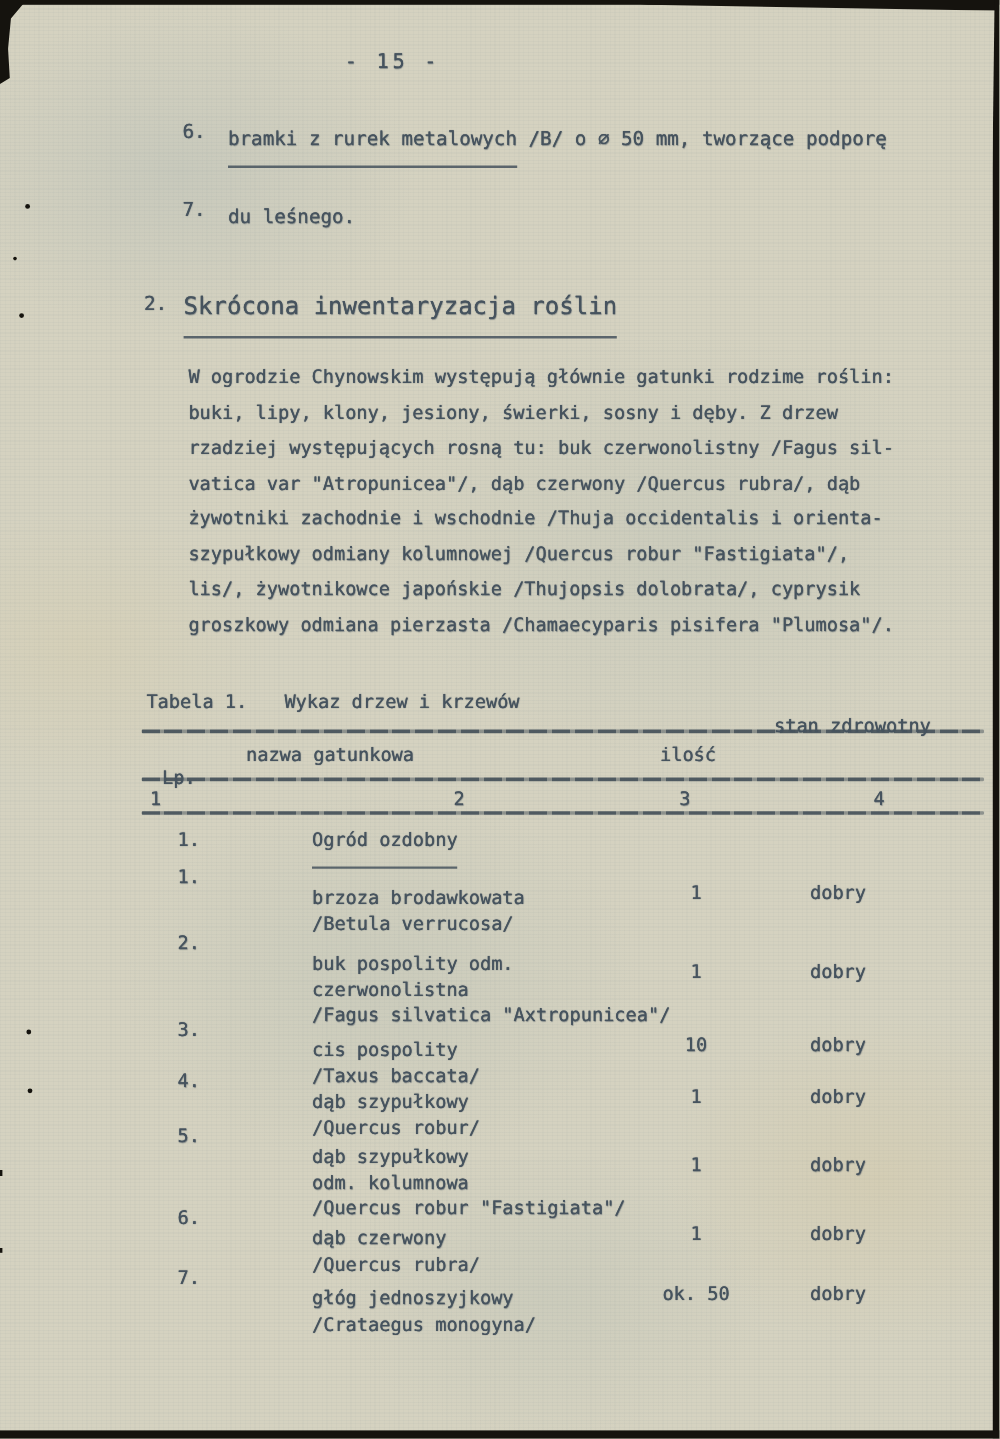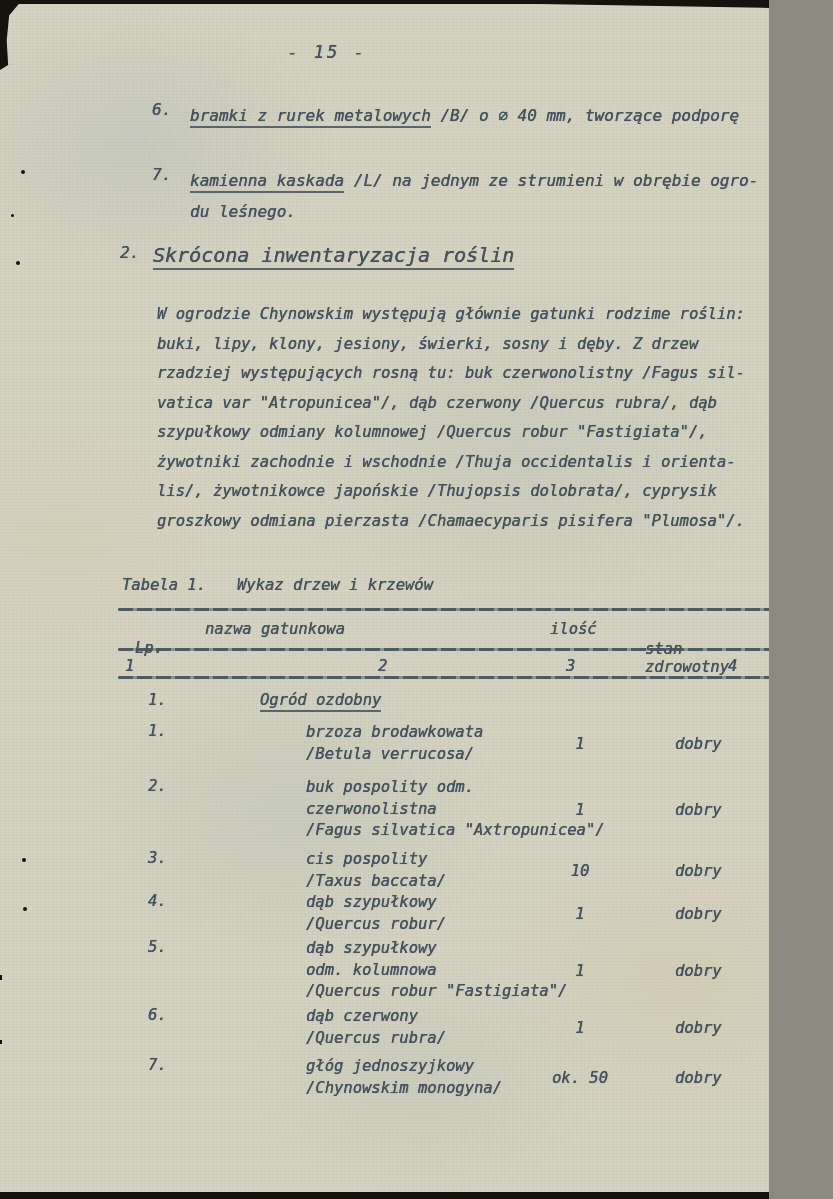--- a/index.html
+++ b/index.html
@@ -1,37 +1,36 @@
 <!DOCTYPE html>
 <html><head>
 <meta charset="utf-8">
 <style>
   html,body{margin:0;padding:0;background:#8a8a80;}
   .page{
     position:relative;
-    width:769px;height:1199px;
+    width:833px;height:1199px;
     overflow:hidden;
     background-color:#d5d2c0;
     background-image:
       radial-gradient(ellipse 320px 220px at 18% 12%, rgba(140,160,168,.18), transparent 62%),
       radial-gradient(ellipse 420px 300px at 68% 38%, rgba(148,166,162,.15), transparent 60%),
       radial-gradient(ellipse 360px 260px at 38% 68%, rgba(150,168,164,.17), transparent 60%),
       radial-gradient(ellipse 300px 230px at 88% 82%, rgba(208,192,150,.28), transparent 60%),
       radial-gradient(ellipse 260px 190px at 8% 45%, rgba(212,198,156,.22), transparent 60%),
       radial-gradient(ellipse 300px 200px at 55% 90%, rgba(146,164,160,.14), transparent 60%),
       repeating-linear-gradient(0deg, rgba(110,130,138,.05) 0 1px, transparent 1px 3px),
       repeating-linear-gradient(90deg, rgba(110,130,138,.04) 0 1px, transparent 1px 4px);
     font-family:"DejaVu Sans Mono","Liberation Mono",monospace;
     color:#46535e;
     font-size:15.5px;
-    font-style:italic;
   }
   .ink{ text-shadow:0 0 .6px currentColor, .4px .4px .8px rgba(58,72,84,.45); }
   .abs{position:absolute;}
-  .ul{ border-bottom:2px solid rgba(60,74,86,.8); padding-bottom:1px; }
+  .ul{ border-bottom:2px solid rgba(60,74,86,.8); padding-bottom:13px; }
   .pagenum{ top:42px; left:272px; width:110px; text-align:center; font-size:17px; letter-spacing:3px; }
 
   
   .item-num{ left:152px; font-size:16px; }
   .item-text{ left:190px; width:600px; line-height:31px; font-size:16px; }
 
   
   .sec-num{ left:120px; top:243px; font-size:16px; }
   .sec-title{ left:153px; top:243px; font-size:20px; }
 
@@ -39,30 +38,30 @@
   .para{ left:157px; top:300px; width:625px; line-height:29.5px; }
 
   
   .cap-label{ left:122px; top:576px; }
   .cap-title{ left:237px; top:576px; }
   .rule{ left:118px; width:702px; height:3px; border-radius:1px;
          background:repeating-linear-gradient(90deg, rgba(56,69,80,.85) 0 15px, rgba(56,69,80,.45) 15px 19px); }
   .th-lp{ left:135px; top:620px;margin-top:19px; }
   .th-name{ left:205px; top:620px; }
   .th-qty{ left:550px; top:620px; }
-  .th-cond{ left:645px; top:640px; }
+  .th-cond{ left:645px; top:596px; }
   .cn-1{ left:125px; top:657px; }
   .cn-2{ left:378px; top:657px; }
   .cn-3{ left:566px; top:657px; }
   .cn-4{ left:728px; top:657px; }
   .grp-lp{ left:148px; top:691px; }
   .grp-name{ left:260px; top:691px; }
   .trow{ left:0; width:833px; }
   .c-lp{ position:absolute; left:148px; top:0; }
-  .c-name{ position:absolute; left:260px; top:0; line-height:21.5px;margin-left:46px; }
+  .c-name{ position:absolute; left:260px; top:16px; line-height:21.5px; }
   .c-qty{ position:absolute; left:545px; width:70px; text-align:center; top:50%; transform:translateY(-50%); }
   .c-cond{ position:absolute; left:675px; top:50%; transform:translateY(-50%); }
 
   
   .art{ background:#15130e; }
   .dot{ border-radius:50%; }
 </style>
 </head>
 <body>
 
@@ -78,39 +77,38 @@
   <div class="abs art dot" style="left:16px;top:261px;width:4px;height:4px;"></div>
   <div class="abs art dot" style="left:22px;top:858px;width:4px;height:4px;"></div>
   <div class="abs art dot" style="left:23px;top:907px;width:4px;height:4px;"></div>
   <div class="abs art" style="left:0;top:975px;width:2px;height:5px;"></div>
   <div class="abs art" style="left:0;top:1040px;width:2px;height:4px;"></div>
 
   <div class="abs pagenum">- 15 -</div>
 
   <div class="abs item-num" style="top:100px;">6.</div>
   <div class="abs item-text" style="top:100px;">
-    <div><span class="ul">bramki z rurek metalowych</span><span> /B/ o ∅ 40 mm, tworzące podporę</span></div>
+    <div><span class="ul">bramki z rurek metalowych</span><span> /B/ o ∅ 50 mm, tworzące podporę</span></div>
   </div>
 
   <div class="abs item-num" style="top:165px;">7.</div>
   <div class="abs item-text" style="top:165px;">
-    <div><span class="ul">kamienna kaskada</span><span> /L/ na jednym ze strumieni w obrębie ogro-</span></div>
     <div>du leśnego.</div>
   </div>
 
   <div class="abs sec-num">2.</div>
   <div class="abs sec-title ul">Skrócona inwentaryzacja roślin</div>
 
   <div class="abs para">
     <div>W ogrodzie Chynowskim występują głównie gatunki rodzime roślin:</div>
     <div>buki, lipy, klony, jesiony, świerki, sosny i dęby. Z drzew</div>
     <div>rzadziej występujących rosną tu: buk czerwonolistny /Fagus sil-</div>
     <div>vatica var "Atropunicea"/, dąb czerwony /Quercus rubra/, dąb</div>
+    <div>żywotniki zachodnie i wschodnie /Thuja occidentalis i orienta-</div>
     <div>szypułkowy odmiany kolumnowej /Quercus robur "Fastigiata"/,</div>
-    <div>żywotniki zachodnie i wschodnie /Thuja occidentalis i orienta-</div>
     <div>lis/, żywotnikowce japońskie /Thujopsis dolobrata/, cyprysik</div>
     <div>groszkowy odmiana pierzasta /Chamaecyparis pisifera "Plumosa"/.</div>
   </div>
 
   <div class="abs cap-label">Tabela 1.</div>
   <div class="abs cap-title">Wykaz drzew i krzewów</div>
 
   <div class="abs rule" style="top:608px;"></div>
   <div class="abs rule" style="top:648px;"></div>
   <div class="abs rule" style="top:676px;"></div>
@@ -187,19 +185,19 @@
       <div>/Quercus rubra/</div>
     </div>
     <span class="c-qty">1</span>
     <span class="c-cond">dobry</span>
   </div>
 
   <div class="abs trow" style="top:1056px;height:44px;">
     <span class="c-lp">7.</span>
     <div class="c-name">
       <div>głóg jednoszyjkowy</div>
-      <div>/Chynowskim monogyna/</div>
+      <div>/Crataegus monogyna/</div>
     </div>
     <span class="c-qty">ok. 50</span>
     <span class="c-cond">dobry</span>
   </div>
 
 </div>
 
 </body></html>

